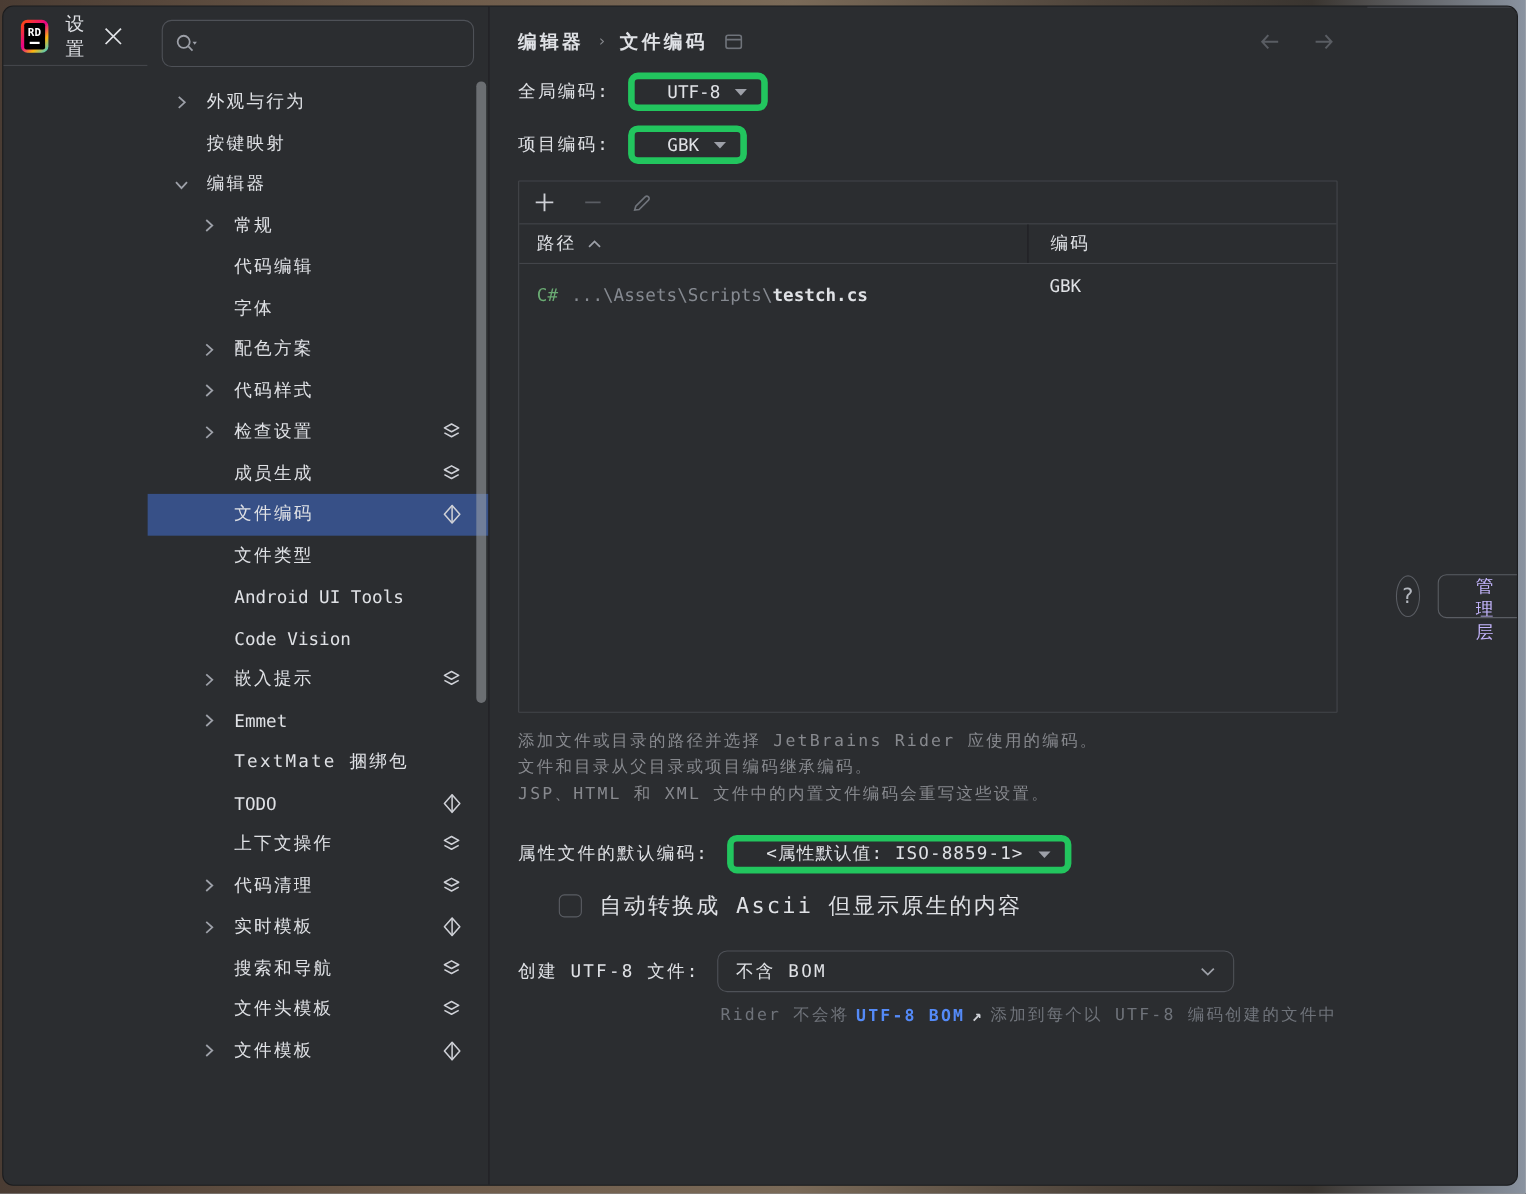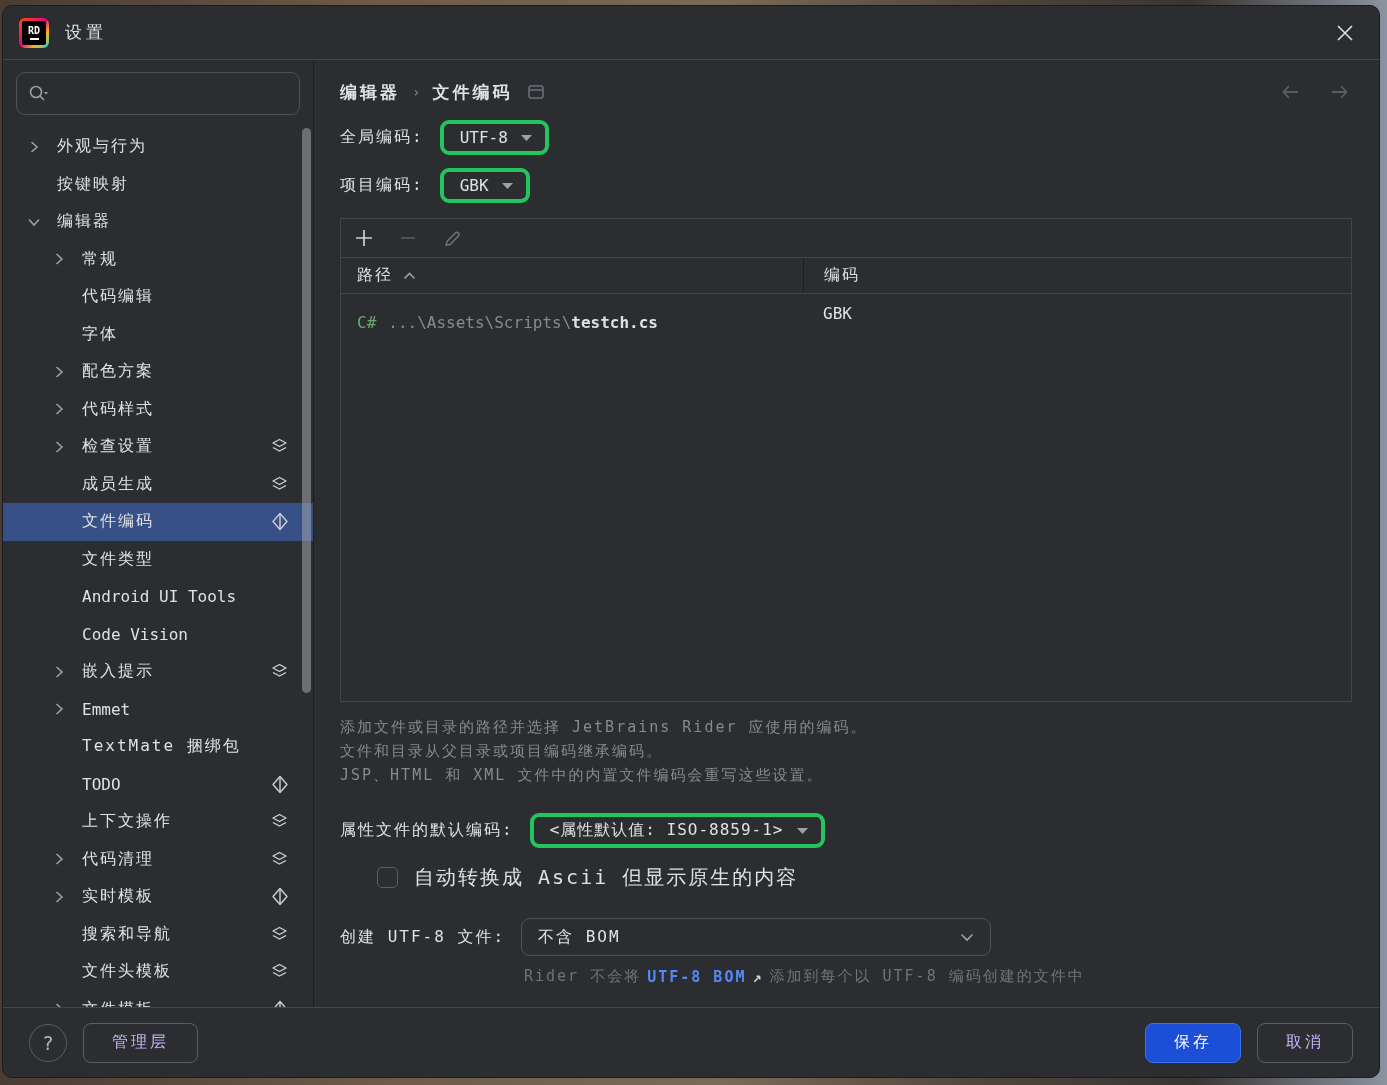--- a/index.html
+++ b/index.html
@@ -5,21 +5,21 @@
   * { margin:0; padding:0; box-sizing:border-box; }
   html,body { width:1387px; height:1085px; overflow:hidden; }
   body {
     font-family: "DejaVu Sans Mono", "Liberation Mono", monospace;
     background: linear-gradient(90deg,#4a3c33 0%,#6e5b4a 28%,#7a6a58 52%,#4e443b 72%,#3a3530 86%,#8a93a0 100%);
     color:#DFE1E5;
   }
   .dialog {
     position:absolute; top:5px; left:2px; right:7px; bottom:7px;
     background:#2B2D30; border-radius:10px; overflow:hidden;
-    display:flex; flex-direction:column;
+    display:flex; flex-direction:row;
     border:1px solid #1b1c1e;
   }
   
   .titlebar {
     height:54px; flex:0 0 54px; display:flex; align-items:center;
     padding:0 20px 0 16px; border-bottom:1px solid #43454A;
   }
   .logo {
     width:30px; height:30px; border-radius:6px; padding:3px;
     background:linear-gradient(135deg,#ff5100 0%,#e8018a 48%,#fdb60d 72%,#22d2e8 100%);
@@ -68,23 +68,23 @@
   .main { flex:1; padding:17px 27px 0 26px; position:relative; min-width:0; }
   .crumb-row { display:flex; align-items:center; height:30px; }
   .crumb { font-size:17px; font-weight:bold; letter-spacing:3px; }
   .crumb-sep { color:#87898E; margin:0 12px; font-size:14px; }
   .crumb-ic { margin-left:16px; display:flex; }
   .nav-arrows { margin-left:auto; display:flex; gap:22px; }
   .nav-arrows svg { cursor:pointer; }
 
   .form-row { display:flex; align-items:center; margin-top:13px; font-size:16px; letter-spacing:2px; }
   .combo {
-    margin-left:16px; border:4px solid #22c55e; border-radius:9px;
+    margin-left:16px; border:6px solid #22c55e; border-radius:9px;
     height:35px; display:inline-flex; align-items:center; gap:12px;
-    padding:0 12px 0 16px; cursor:pointer; font-size:16px; letter-spacing:1px;
+    padding:0 12px 0 30px; cursor:pointer; font-size:16px; letter-spacing:1px;
   }
   .combo .arr { color:#9DA0A8; }
 
   .enc-table {
     margin-top:15px; border:1px solid #43454A; height:484px;
     display:flex; flex-direction:column; border-radius:1px;
   }
   .tbl-toolbar { height:39px; display:flex; align-items:center; gap:24px; padding:0 4px 0 13px; border-bottom:1px solid #43454A; }
   .tbl-toolbar .tbtn { display:flex; cursor:pointer; }
   .tbl-head { height:36px; display:flex; align-items:center; border-bottom:1px solid #43454A; font-size:16px; letter-spacing:2px; }

